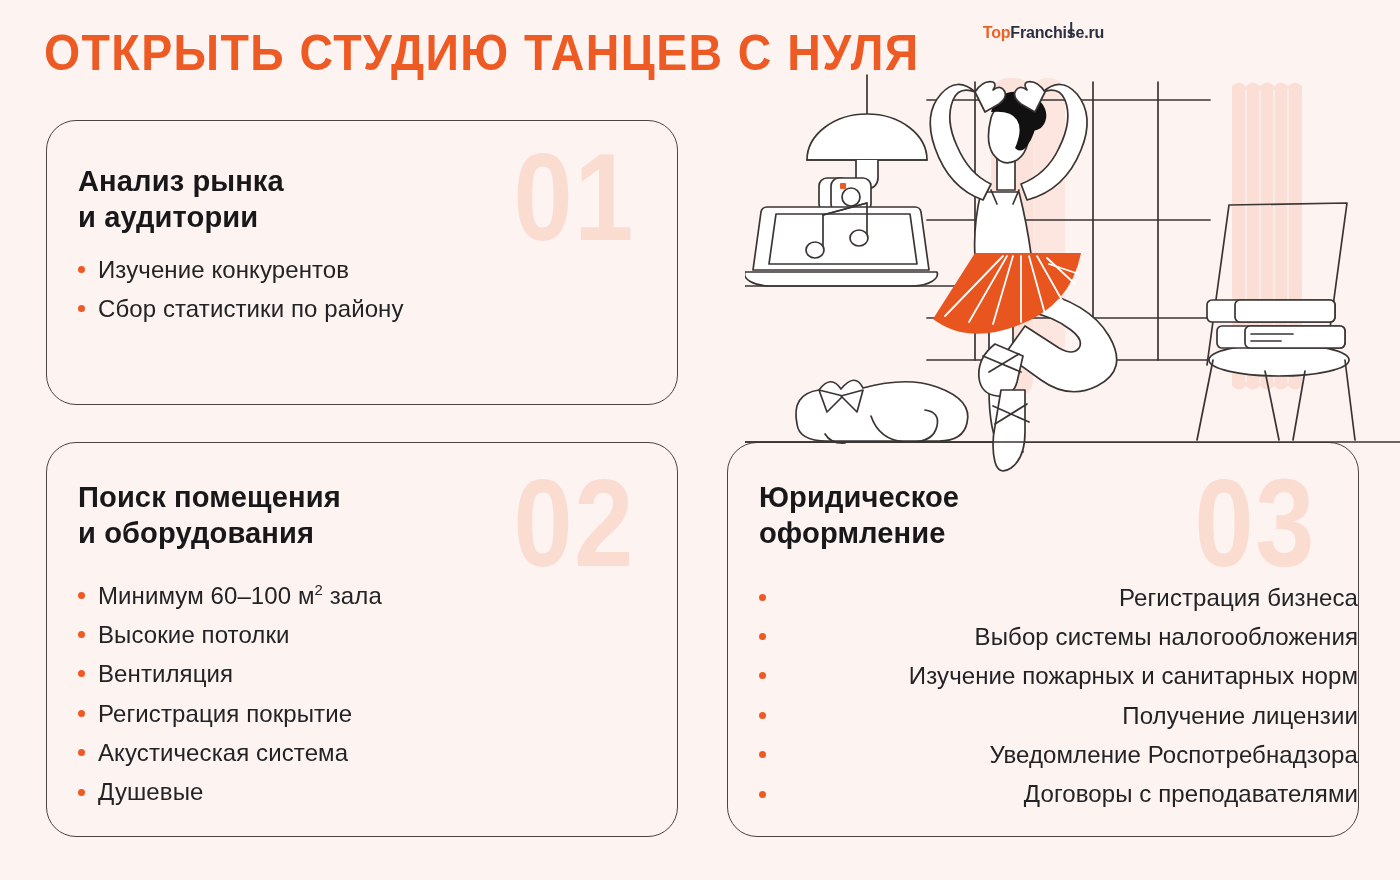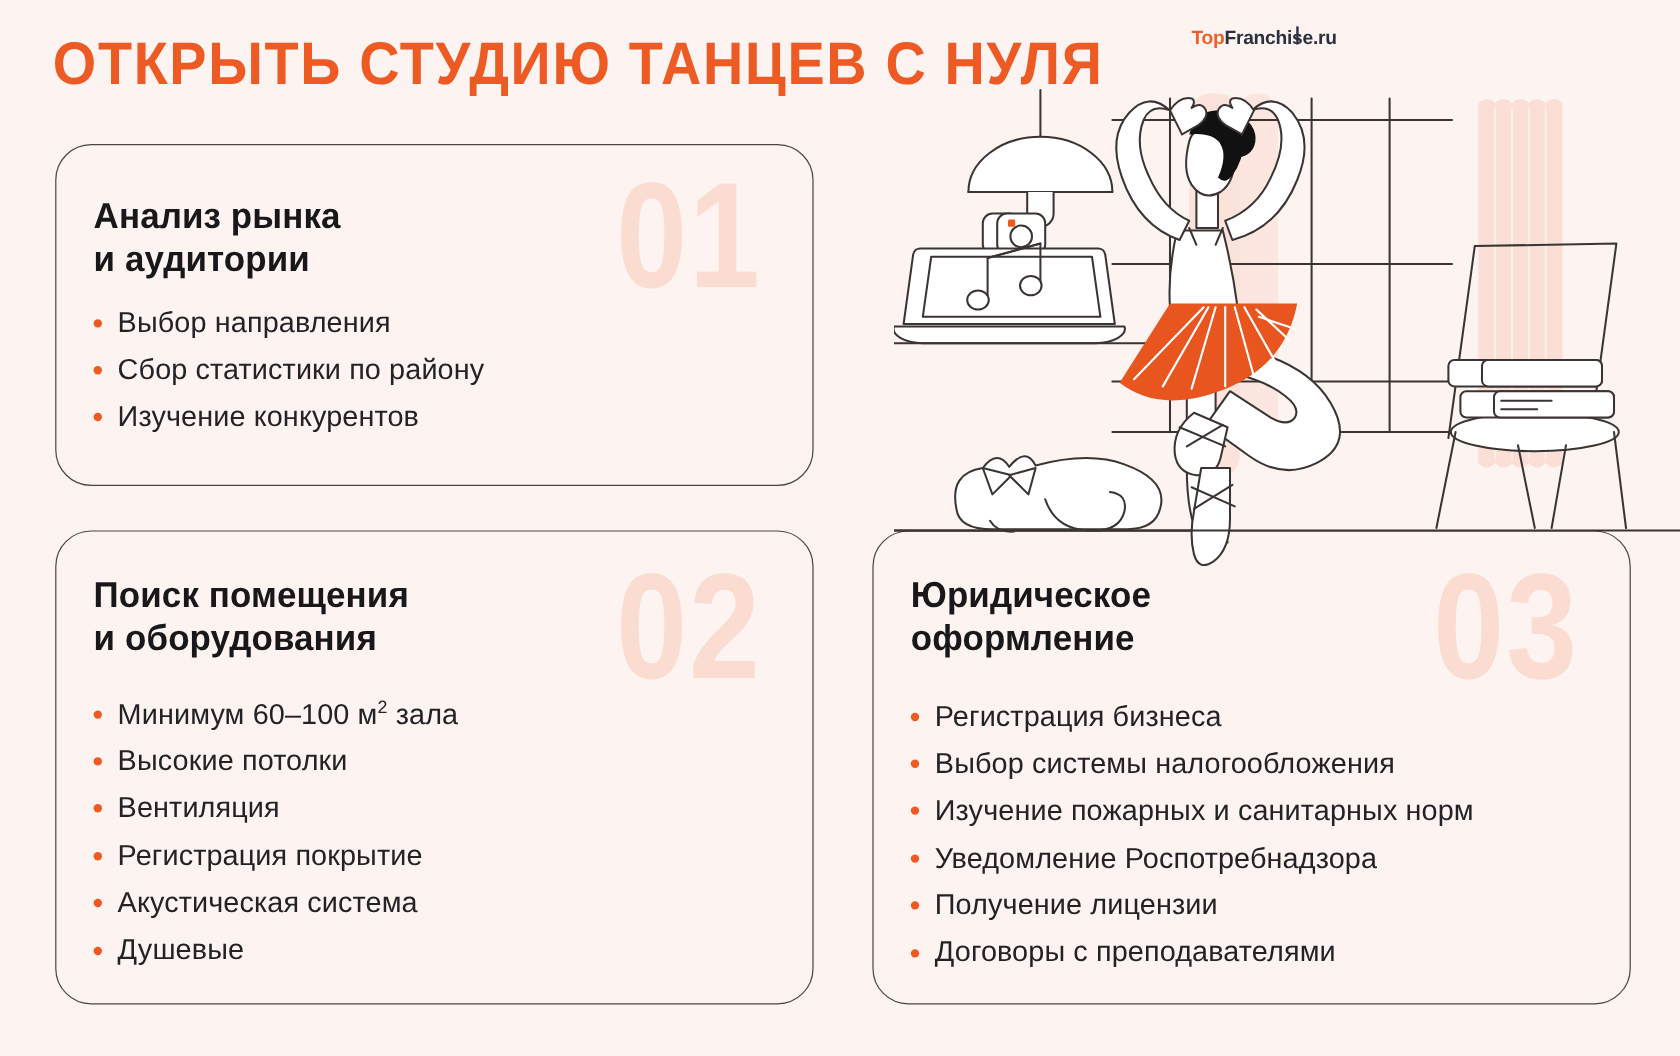--- a/index.html
+++ b/index.html
@@ -28,21 +28,21 @@
     letter-spacing:1.5px;
     color:#ee5a24;
     text-transform:uppercase;
     transform:scaleX(0.93);
     transform-origin:left center;
     white-space:nowrap;
   }
 
   #brand-logo {
     position:absolute;
-    right:26px; top:24px;
+    right:36px; top:24px;
     font-family:"Liberation Sans", sans-serif;
     font-size:16px;
     font-weight:bold;
     letter-spacing:-0.2px;
     white-space:nowrap;
   }
   #brand-logo .brand-top { color:#ef6024; }
   #brand-logo .brand-rest { color:#2b3040; }
   #brand-logo .brand-dollar {
     color:#2b3040;
@@ -101,21 +101,21 @@
     transform-origin:left top;
   }
   #card-2 .card-heading, #card-3 .card-heading { margin-top:36px; }
 
   .card-list {
     position:relative;
     list-style:none;
     margin:14px 0 0 29px;
   }
   #card-2 .card-list { margin-top:24px; }
-  #card-3 .card-list { margin-top:26px; }
+  #card-3 .card-list { margin-top:26px;text-align:right; }
 
   .card-list li {
     position:relative;
     font-family:"Liberation Sans Narrow","Liberation Sans", sans-serif;
     font-size:24px;
     color:#232326;
     line-height:1.64;
     padding-left:22px;
     white-space:nowrap;
     letter-spacing:0.1px;
@@ -147,23 +147,22 @@
 
   <h1 id="page-title">ОТКРЫТЬ СТУДИЮ ТАНЦЕВ С НУЛЯ</h1>
 
   <div id="brand-logo"><span class="brand-top">Top</span><span class="brand-rest">Franchi</span><span class="brand-dollar">s</span><span class="brand-rest">e.ru</span></div>
 
   <section class="card" id="card-1">
     <div class="card-number">01</div>
     <h2 class="card-heading">Анализ рынка
 и аудитории</h2>
     <ul class="card-list">
-      <li>Выбор направления</li>
+      <li>Изучение конкурентов</li>
       <li>Сбор статистики по району</li>
-      <li>Изучение конкурентов</li>
     </ul>
   </section>
 
   <section class="card" id="card-2">
     <div class="card-number">02</div>
     <h2 class="card-heading">Поиск помещения
 и оборудования</h2>
     <ul class="card-list">
       <li>Минимум 60–100 м<sup>2</sup> зала</li>
       <li>Высокие потолки</li>
@@ -175,22 +174,22 @@
   </section>
 
   <section class="card" id="card-3">
     <div class="card-number">03</div>
     <h2 class="card-heading">Юридическое
 оформление</h2>
     <ul class="card-list">
       <li>Регистрация бизнеса</li>
       <li>Выбор системы налогообложения</li>
       <li>Изучение пожарных и санитарных норм</li>
+      <li>Получение лицензии</li>
       <li>Уведомление Роспотребнадзора</li>
-      <li>Получение лицензии</li>
       <li>Договоры с преподавателями</li>
     </ul>
   </section>
 
   <div id="illustration">
     <svg viewBox="0 0 655 420" xmlns="http://www.w3.org/2000/svg" fill="none" stroke="#3a3533" stroke-width="1.7" stroke-linecap="round" stroke-linejoin="round">
 
       <g stroke="none">
         <path d="M487 26 q7 -7 14 0 q7 -7 14 0 q7 -7 14 0 q7 -7 14 0 q7 -7 14 0 l0 300 q-7 7 -14 0 q-7 7 -14 0 q-7 7 -14 0 q-7 7 -14 0 q-7 7 -14 0 Z" fill="#fbdfd6"></path>
       </g>

